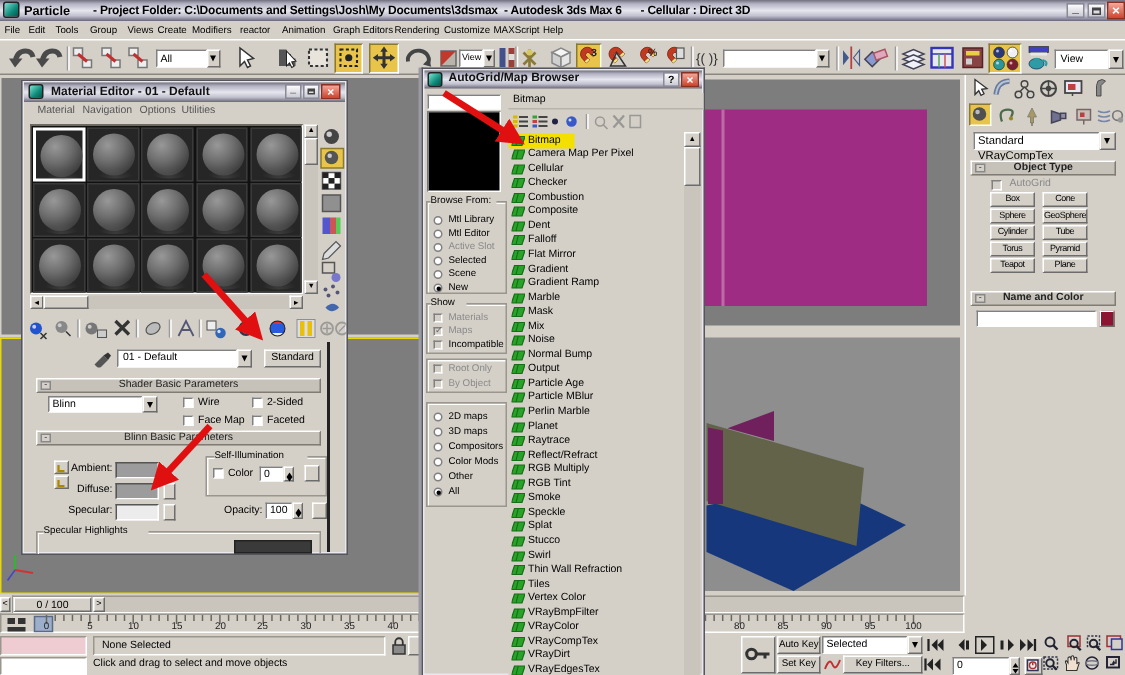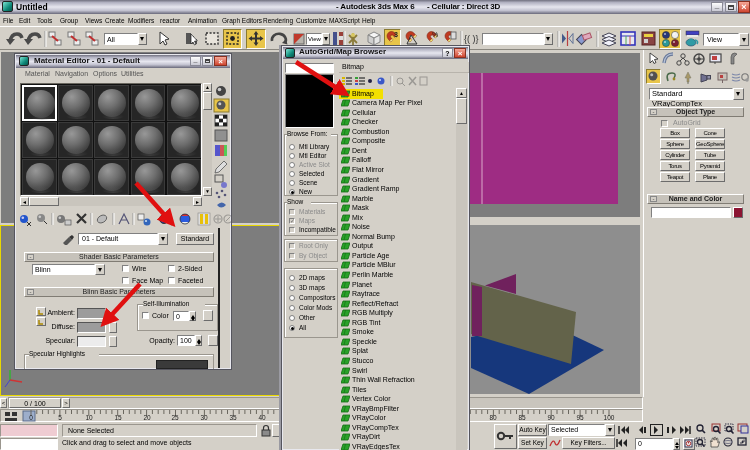--- a/index.html
+++ b/index.html
@@ -4,21 +4,22 @@
 * { margin:0; padding:0; box-sizing:border-box; }
 html,body { width:750px; height:450px; overflow:hidden; font-family:"Liberation Sans",sans-serif; background:#d4d0c8; }
 .abs { position:absolute; }
 .btn { background:#d4d0c8; border:1px solid; border-color:#fff #6c6c6c #6c6c6c #fff; }
 .tb { background:linear-gradient(#70707f 0%,#b2b2c2 18%,#e6e6ef 50%,#c2c2d0 75%,#68687a 100%); }
 body { position:relative; }
 </style></head>
 <body>
 <div class="abs tb" style="left:0;top:0;width:750px;height:14px;">
  <div class="abs" style="left:2px;top:1px;width:11px;height:11px;background:linear-gradient(135deg,#7de5d4,#0f8a7a 60%,#06564c);border:1px solid #222;border-radius:2px;"></div>
- <div class="abs" style="left:16px;top:2px;font-size:8.5px;font-weight:bold;color:#000;white-space:nowrap;">Untitled</div>
+ <div class="abs" style="left:16px;top:2px;font-size:8.5px;font-weight:bold;color:#000;white-space:nowrap;">Particle</div>
+ <div class="abs" style="left:62px;top:2px;font-size:8px;font-weight:bold;color:#000;white-space:nowrap;letter-spacing:-0.15px;">- Project Folder: C:\Documents and Settings\Josh\My Documents\3dsmax</div>
  <div class="abs" style="left:336px;top:2px;font-size:8px;font-weight:bold;color:#000;white-space:nowrap;letter-spacing:-0.15px;">- Autodesk 3ds Max 6</div>
  <div class="abs" style="left:427px;top:2px;font-size:8px;font-weight:bold;color:#000;white-space:nowrap;letter-spacing:-0.15px;">- Cellular : Direct 3D</div>
  <div class="abs" style="left:711px;top:2px;width:12px;height:10px;background:linear-gradient(#fdfdfd,#c9c9d4);border:1px solid #8a8a96;font-size:8px;line-height:6px;text-align:center;font-weight:bold;">_</div>
  <div class="abs" style="left:725px;top:2px;width:12px;height:10px;background:linear-gradient(#fdfdfd,#c9c9d4);border:1px solid #8a8a96;">
       <div class="abs" style="left:2px;top:2px;width:6px;height:5px;border:1px solid #444;border-top-width:2px;"></div>
     </div>
  <div class="abs" style="left:738px;top:1px;width:12px;height:12px;background:linear-gradient(#f5a898,#cf4530);border:1px solid #8a3020;color:#fff;font-size:9px;line-height:10px;text-align:center;font-weight:bold;">×</div>
 </div>
 <div class="abs" style="left:0;top:14px;width:750px;height:12px;background:#d4d0c8;">
 <div class="abs" style="left:3px;top:3px;font-size:6.5px;line-height:8px;color:#000;">File</div>

